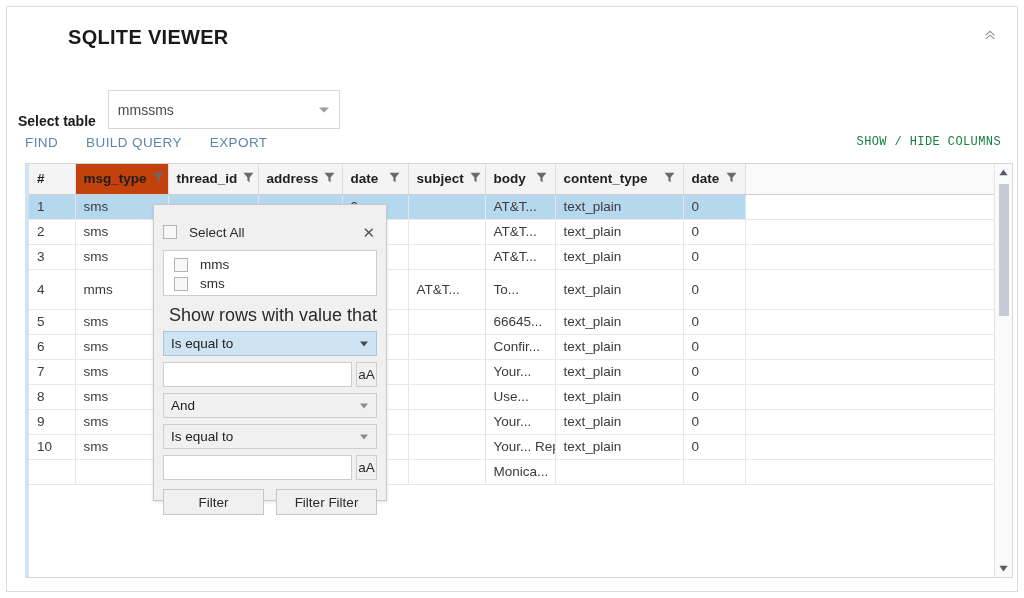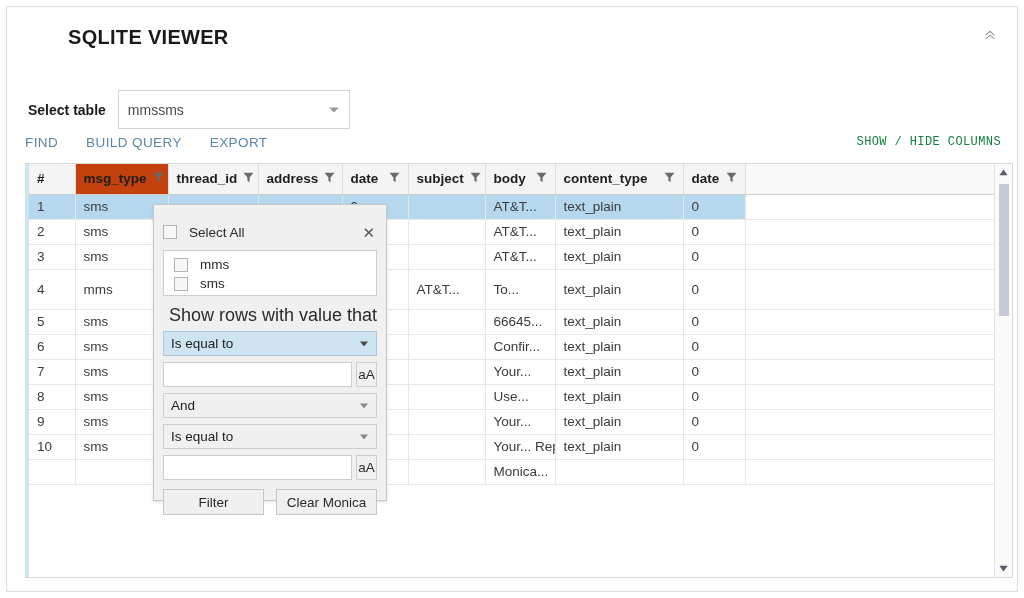--- a/index.html
+++ b/index.html
@@ -55,24 +55,24 @@
     display: flex;
     align-items: center;
     justify-content: center;
     cursor: pointer;
   }
   .collapse-btn svg { display: block; }
 
   
   .select-row {
     position: absolute;
-    left: 21px;
+    left: 11px;
     top: 83px;
     display: flex;
-    align-items: center;
+    align-items: flex-end;
   }
   .select-label {
     font-size: 14px;
     font-weight: bold;
     color: #1a1a1a;
     margin-right: 12px;
     white-space: nowrap;
   }
   .select-box {
     position: relative;
@@ -718,18 +718,18 @@
         <span class="caret"></span>
       </div>
 
       <div class="fp-inputrow">
         <input class="fp-input" type="text" value="" style="">
         <span class="fp-aa">aA</span>
       </div>
 
       <div class="fp-buttons">
         <span class="fp-btn">Filter</span>
-        <span class="fp-btn">Clear Monica</span>
+        <span class="fp-btn">Filter Filter</span>
       </div>
     </div>
 
   </div>
 </div>
 
 </body></html>

